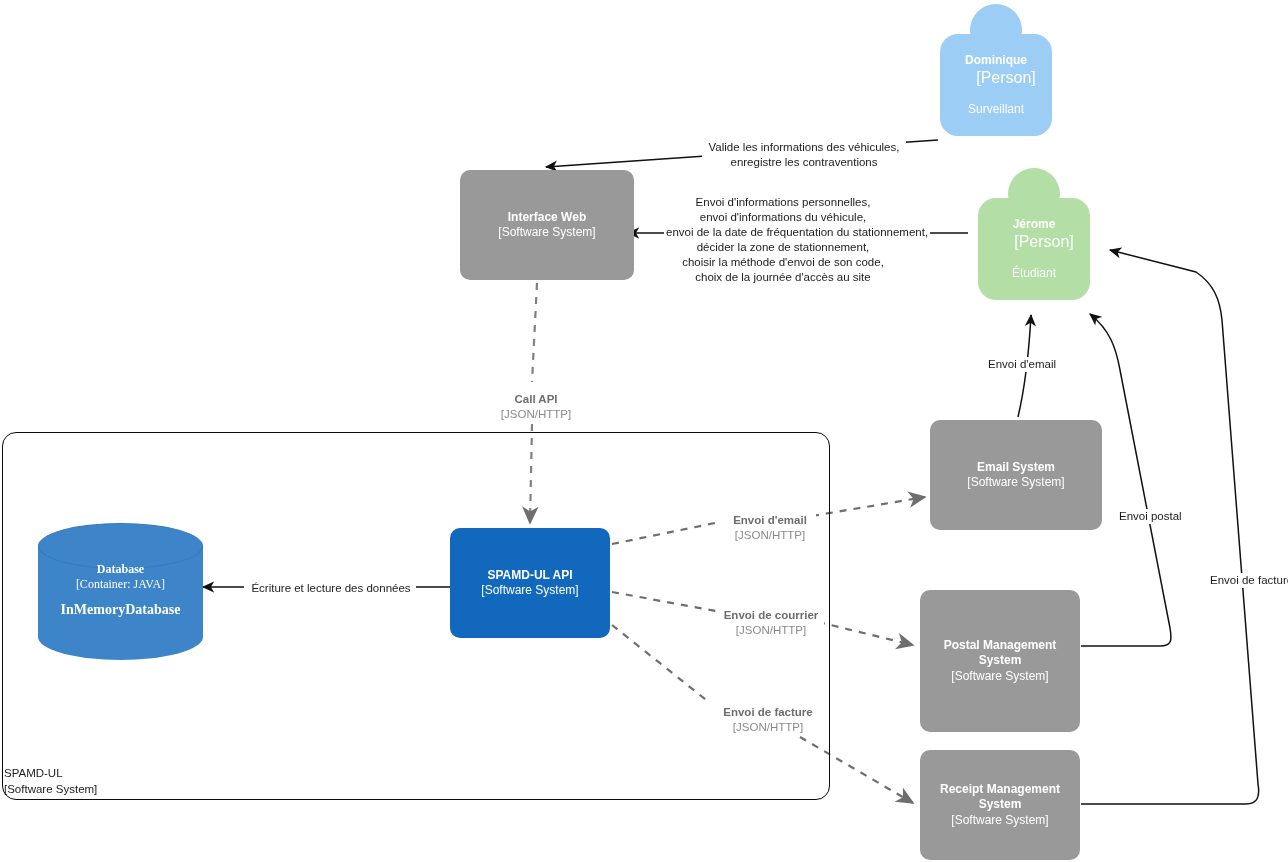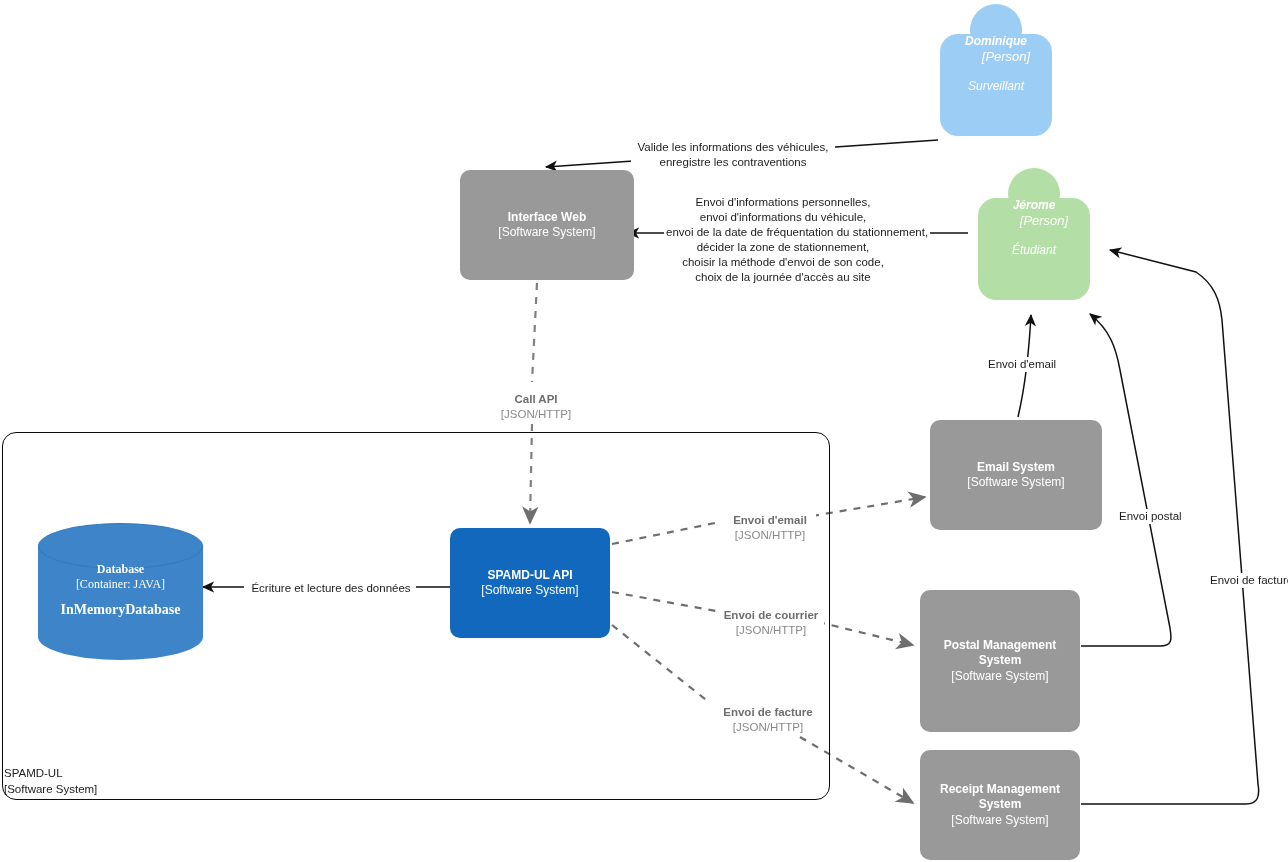--- a/index.html
+++ b/index.html
@@ -38,31 +38,31 @@
     transform: translateX(-50%);
     border-radius: 50%;
   }
   .person .body {
     position: absolute;
     left: 0;
     border-radius: 18px;
     display: flex;
     flex-direction: column;
     align-items: center;
+    justify-content: center;
     text-align: center;
     color: #ffffff;
     line-height: 1.25;
-    font-style: italic;
   }
   .person .name {
     font-weight: bold;
     font-size: 12px;
   }
   .person .type {
-    font-size: 13px;
+    font-size: 16px;
     font-weight: normal;
     padding-left: 20px;
   }
   .person .desc {
     font-size: 12px;
     margin-top: 14px;
   }
 
   
   .sysbox {
@@ -267,21 +267,21 @@
     <div class="cyl-body" style="top:23px; bottom:23px;"></div>
     <div class="cyl-bottom"></div>
     <div class="cyl-top"></div>
     <div class="cyl-label">
       <div class="title">Database</div>
       <div class="subtitle">[Container: JAVA]</div>
       <div class="desc">InMemoryDatabase</div>
     </div>
   </div>
 
-  <div class="edge-label" style="left:631px; top:140px; width:200px;">
+  <div class="edge-label" style="left:702px; top:140px; width:200px;">
     <div>Valide les informations des véhicules,</div>
     <div>enregistre les contraventions</div>
   </div>
 
   <div class="edge-label" style="left:664px; top:195px; width:234px;">
     <div>Envoi d'informations personnelles,</div>
     <div>envoi d'informations du véhicule,</div>
     <div>envoi de la date de fréquentation du stationnement,</div>
     <div>décider la zone de stationnement,</div>
     <div>choisir la méthode d'envoi de son code,</div>

